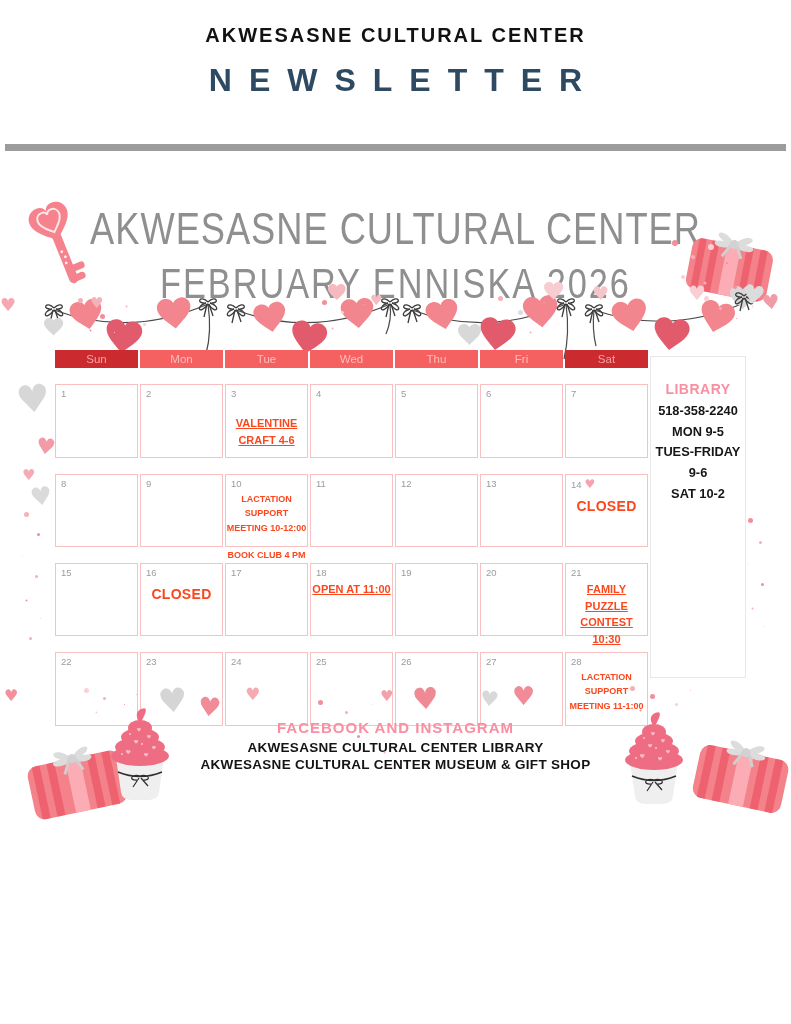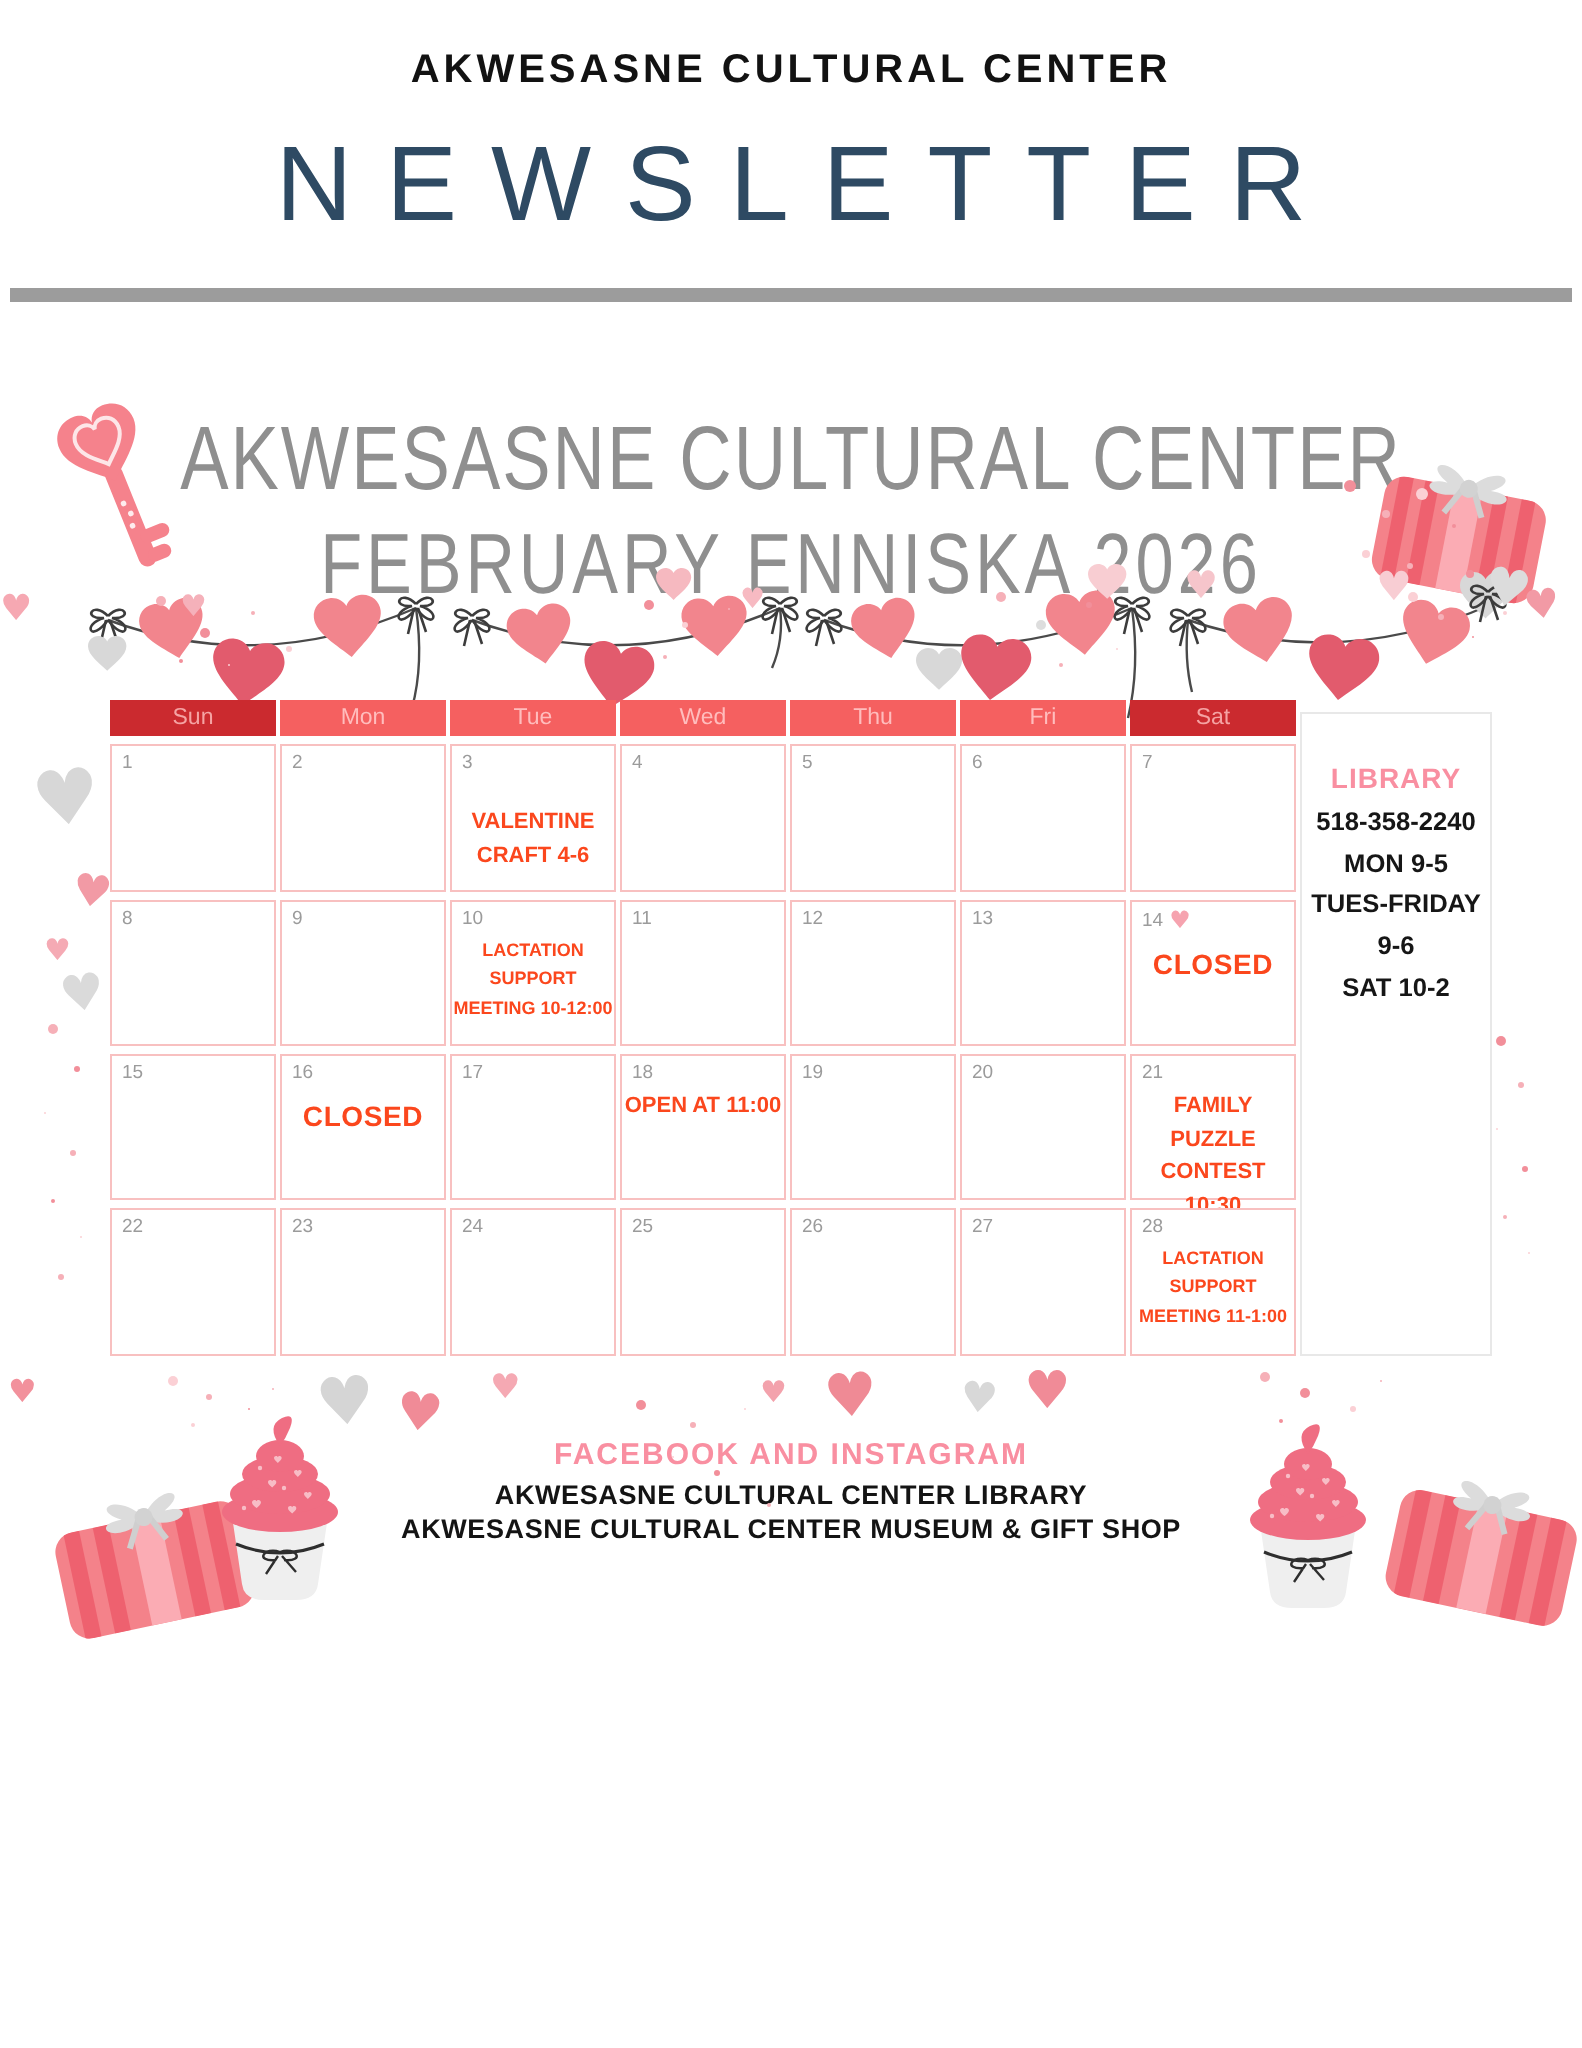--- a/index.html
+++ b/index.html
@@ -3,49 +3,49 @@
 <meta charset="utf-8">
 <style>
   html,body{margin:0;padding:0;background:#fff;}
   .page{position:relative;width:791px;height:1024px;background:#fff;overflow:hidden;
         font-family:"Liberation Sans",sans-serif;}
 
   
   .org{position:absolute;top:24px;left:0;right:0;text-align:center;
        font-size:20px;font-weight:bold;letter-spacing:2px;color:#121212;}
   .newsletter{position:absolute;top:62px;left:0;right:0;text-align:center;
-       font-size:53px;font-weight:normal;letter-spacing:17px;text-indent:17px;
+       font-size:32px;font-weight:bold;letter-spacing:17px;text-indent:17px;
        color:var(--navy,#2e4a63);}
   .rule{position:absolute;top:144px;left:5px;right:5px;height:7px;background:#9c9c9c;}
 
   
   .cal-title{position:absolute;top:204px;left:0;right:0;text-align:center;
        color:var(--title-gray,#8f8f8f);transform:scale(.98,1.22);transform-origin:50% 0;}
   .cal-title .l1{font-size:37px;letter-spacing:1px;}
   .cal-title .l2{font-size:35px;letter-spacing:2px;margin-top:3px;}
 
   
   #cal-grid{position:absolute;left:55px;top:350px;display:grid;
        grid-template-columns:repeat(7,83px);
-       grid-template-rows:18px 74px 73px 73px 74px;gap:4px 2px;}
+       grid-template-rows:18px 74px 73px 73px 74px;gap:16px 2px;}
   .dayhead{display:flex;align-items:center;justify-content:center;
        font-size:11.5px;background:var(--header-light-red,#f56060);color:#ffbdbd;}
   .dayhead.dark{background:var(--header-dark-red,#cb2a2f);color:#f5a3a3;}
   .cell{background:#fff;border:1.5px solid var(--cell-border,#f8c0c0);
        box-sizing:border-box;display:flex;flex-direction:column;overflow:visible;}
   .datenum{font-size:9.5px;color:#9b9b9b;margin:3px 0 0 5px;display:flex;align-items:center;}
   .cellheart{color:#f6a3af;font-size:12px;line-height:1;margin-left:3px;
        font-family:"DejaVu Sans",sans-serif;}
   .event{color:var(--event-orange,#fb471d);font-weight:bold;text-align:center;
        line-height:1.5;white-space:nowrap;}
   .event.top{margin-top:3px;}
   .event.low{margin-top:auto;margin-bottom:9px;}
   .event .gap{height:13px;}
   .event.sm{font-size:9px;line-height:1.6;}
-  .event.md{font-size:11px;}
+  .event.md{font-size:11px;text-decoration:underline;}
   .event.lg{font-size:12.5px;line-height:1.6;}
   .event.xl{font-size:14px;letter-spacing:.3px;margin-top:6px;}
 
   
   .sidebar{position:absolute;left:650px;top:356px;width:96px;height:322px;
        background:#fff;border:1px solid #e8e8e8;box-sizing:border-box;text-align:center;}
   .info-block.lib{margin-top:24px;}
   .info-block.mus{margin-top:42px;}
   .info-title{font-size:14px;font-weight:bold;color:var(--pink-accent,#f98fa1);
        letter-spacing:.5px;margin-bottom:4px;}

